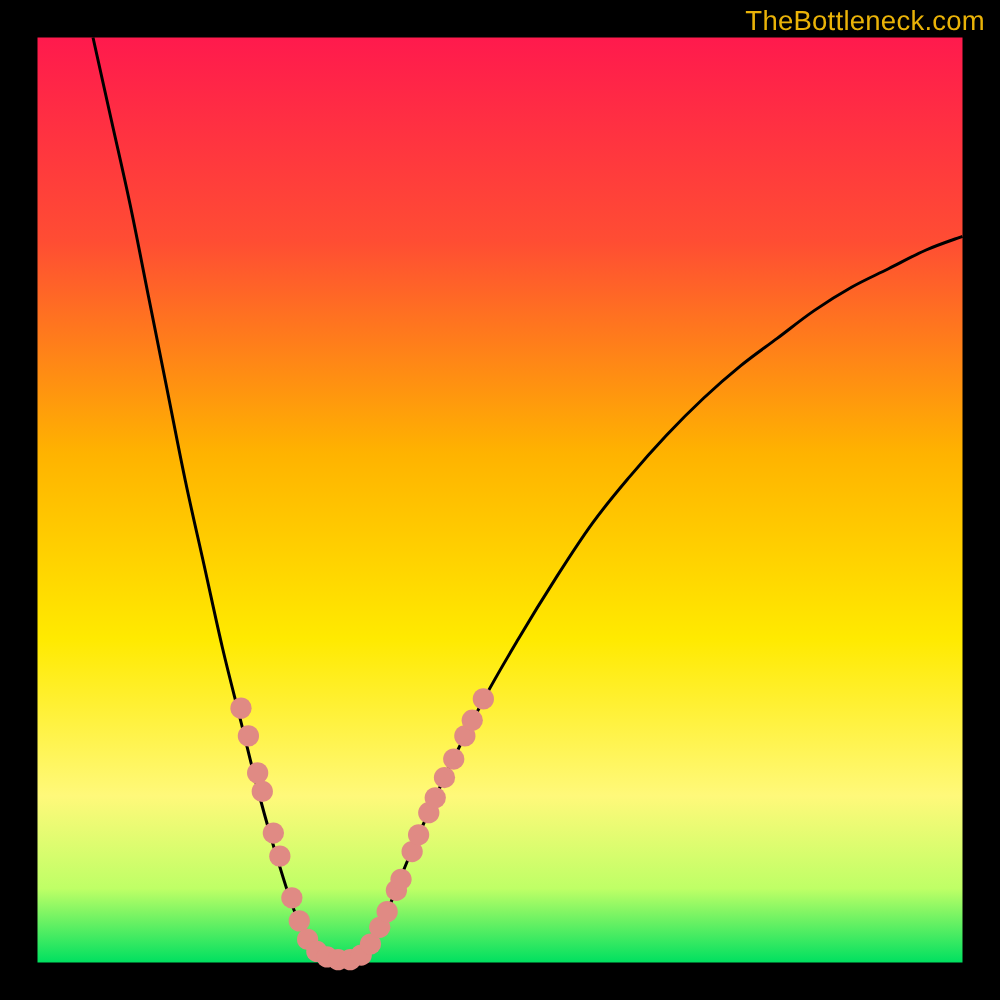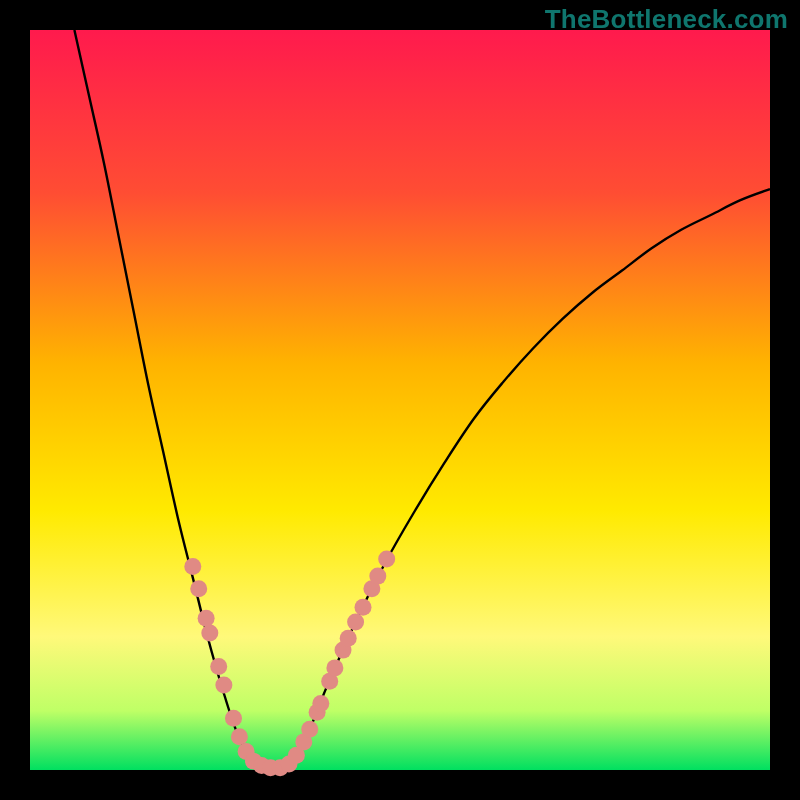--- a/index.html
+++ b/index.html
@@ -14,23 +14,23 @@
   .stage {
     position: relative;
     width: 800px;
     height: 800px;
     background: #000;
   }
   .watermark {
     position: absolute;
     top: 4px;
     right: 12px;
-    color: #0f766e;
-    font-size: 26px;
-    font-weight: 700;
+    color: #eab308;
+    font-size: 22px;
+    font-weight: 400;
     letter-spacing: 0.2px;
     z-index: 10;
   }
   svg { display: block; }
 </style>
 </head>
 <body>
 
 <div class="stage">
   <div class="watermark">TheBottleneck.com</div>

